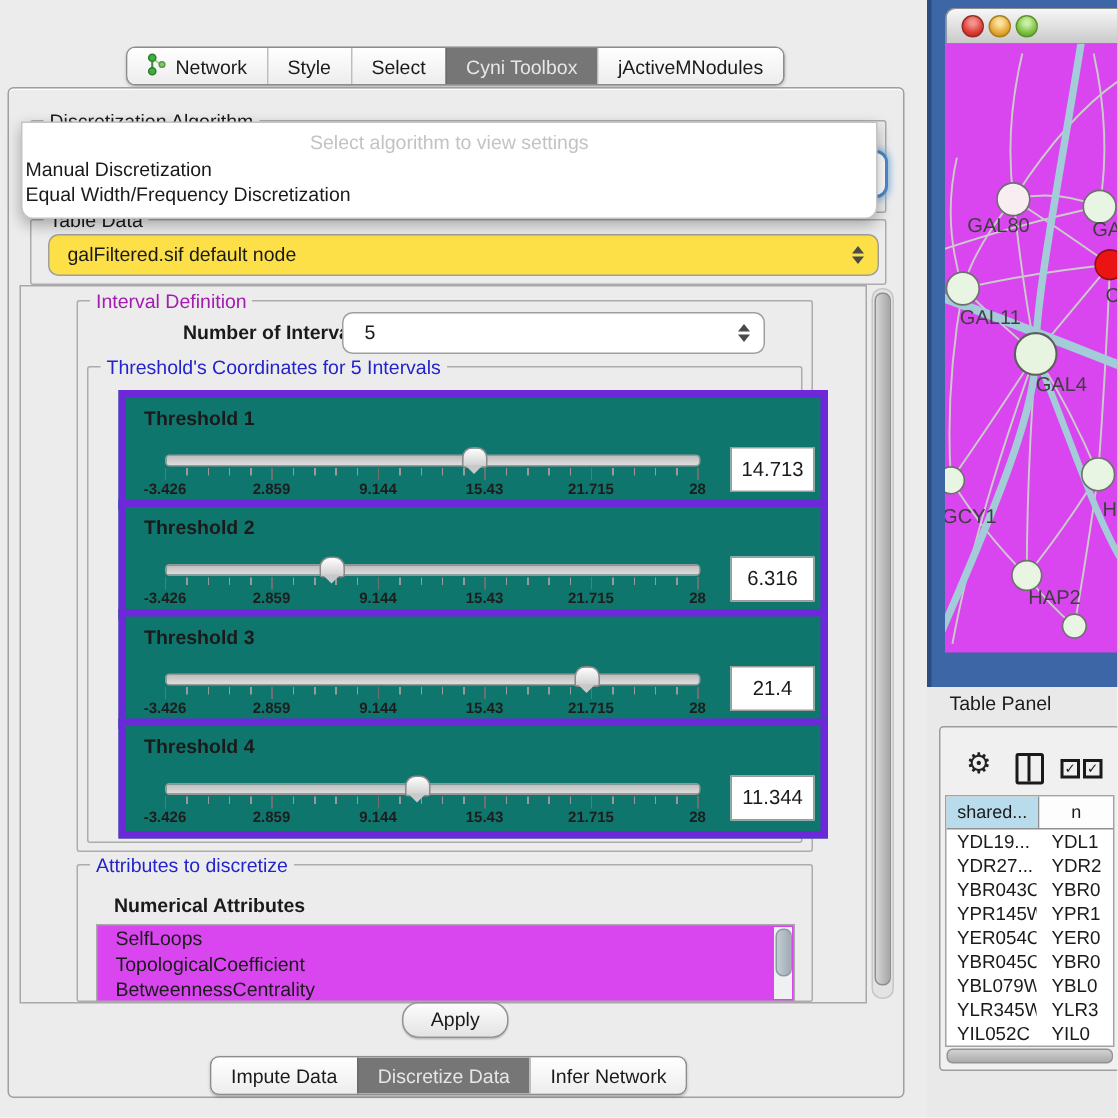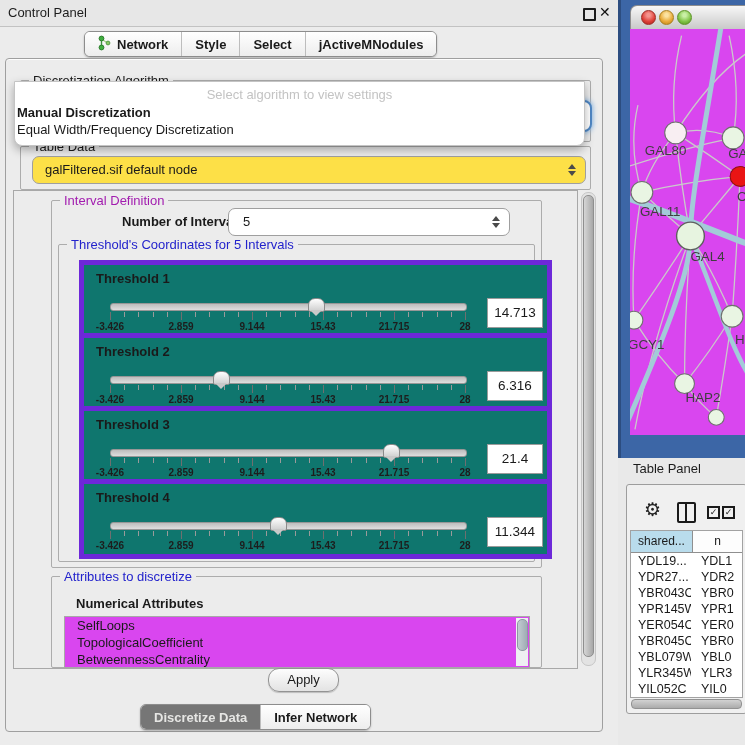--- a/index.html
+++ b/index.html
@@ -10,21 +10,21 @@
 
   
   .titlebar{left:0;top:0;width:618px;height:26px;background:#e7e7e7;border-bottom:1px solid #c2c2c2;}
   .titlebar .t{position:absolute;left:8px;top:5px;font-size:13px;color:#1c1c1c;}
   .float-ic{position:absolute;left:583px;top:8px;width:9px;height:9px;border:2px solid #1c1c1c;border-radius:1px;}
   .close-ic{position:absolute;left:599px;top:4px;font-size:14px;font-weight:bold;color:#111;}
 
   
   .seg{display:flex;height:24px;border:1px solid #8d8d8d;border-radius:6px;overflow:hidden;
        background:#fff;box-shadow:0 1px 2px rgba(0,0,0,.25);}
-  .seg .it{display:flex;align-items:center;padding:0 13px;font-size:13px;font-weight:bold;
+  .seg .it{display:flex;align-items:center;padding:0 13px;font-size:13px;font-weight:normal;
            background:linear-gradient(#ffffff,#ededed);border-left:1px solid #bdbdbd;white-space:nowrap;}
   .seg .it:first-child{border-left:none;}
   .seg .it.sel{background:#767676;color:#e6e6e4;border-left-color:#6a6a6a;}
   .toptabs{left:84px;top:31px;}
   .bottabs{left:140px;top:704px;}
   .net-ic{margin-right:6px;}
 
   .outer-panel{left:5px;top:58px;width:596px;height:672px;border:1px solid #9f9f9f;border-radius:4px;
                box-shadow:inset 0 1px 0 #fdfdfd;}
 
@@ -39,21 +39,21 @@
               border-radius:8px;box-shadow:0 0 5px 1px #8db8e2;}
   .combo-arrows{position:absolute;right:9px;top:50%;transform:translateY(-50%);display:flex;flex-direction:column;gap:2px;}
   .combo-arrows i{display:block;width:0;height:0;border-left:4px solid transparent;border-right:4px solid transparent;}
   .combo-arrows i.u{border-bottom:5px solid #4a4a4a;}
   .combo-arrows i.d{border-top:5px solid #4a4a4a;}
 
   .popup{left:14px;top:81px;width:569px;height:63px;background:#fff;border:1px solid #c4c4c4;
          border-radius:0 0 8px 8px;box-shadow:0 4px 10px rgba(0,0,0,.30);z-index:30;}
   .popup .hint{position:absolute;top:5px;left:0;width:100%;text-align:center;color:#c3c3c3;font-size:13px;}
   .popup .opt{position:absolute;left:2px;font-size:13px;white-space:nowrap;}
-  .popup .opt.b{top:23px;font-weight:bold;}
+  .popup .opt.b{top:23px;font-weight:normal;}
   .popup .opt.n{top:40px;}
 
   .td-group{left:20px;top:146px;width:569px;height:42px;}
   .td-combo{left:32px;top:156px;width:552px;height:26px;background:#fde047;border:1px solid #9f9f9f;border-radius:7px;}
   .td-combo .v{position:absolute;left:12px;top:5px;font-size:13px;}
 
   .scrollpanel{left:13px;top:190px;width:563px;height:477px;border:1px solid #a8a8a8;background:#ececec;}
   .vsb{left:581px;top:192px;width:13px;height:472px;background:#e3e3e3;border:1px solid #c6c6c6;border-radius:7px;}
   .vsb .thumb{position:absolute;left:1px;top:2px;width:9px;height:460px;border-radius:5px;
               background:linear-gradient(90deg,#d6d6d6,#a7a7a7);border:1px solid #8f8f8f;}
@@ -122,45 +122,43 @@
   .hsb{left:631px;top:699px;width:109px;height:8px;border-radius:4px;
        background:linear-gradient(#d2d2d2,#ababab);border:1px solid #929292;}
 
   svg text{font-family:"Liberation Sans","DejaVu Sans",sans-serif;}
 </style>
 </head>
 <body>
 
 <div id="root">
 
-  <div class="abs titlebar">
-    <span class="t">Control Panel</span>
-    <span class="float-ic"></span>
-    <span class="close-ic">✕</span>
-  </div>
 
   <div class="abs toptabs seg">
     <div class="it">
       <span class="net-ic">
         <svg width="13" height="16" viewBox="0 0 13 16">
           <line x1="3.5" y1="4" x2="3.5" y2="12" stroke="#3f8f3f" stroke-width="1.4"></line>
           <line x1="3.5" y1="4" x2="9.5" y2="8" stroke="#9fcf7f" stroke-width="1.2"></line>
           <circle cx="3.5" cy="3.5" r="2.4" fill="#3fae3f" stroke="#2c7d2c"></circle>
           <circle cx="3.5" cy="12.5" r="2.4" fill="#3fae3f" stroke="#2c7d2c"></circle>
           <circle cx="10" cy="8" r="1.9" fill="#86c95e" stroke="#55994a"></circle>
         </svg>
       </span>
       <span>Network</span>
     </div>
     <div class="it">
         <span>Style</span>
       </div>
     <div class="it">
         <span>Select</span>
       </div>
+    <div class="it sel">
+        <span>Cyni Toolbox</span>
+      </div>
     <div class="it">
         <span>jActiveMNodules</span>
       </div>
   </div>
 
   <div class="abs outer-panel"></div>
 
   <div class="abs group disc-group">
     <span class="gtitle">Discretization Algorithm</span>
   </div>
@@ -283,20 +281,23 @@
         <div class="thumb"></div>
       </div>
   <div class="attr-item">SelfLoops</div>
       <div class="attr-item">TopologicalCoefficient</div>
       <div class="attr-item">BetweennessCentrality</div>
     </div>
 
   <div class="abs apply">Apply</div>
 
   <div class="abs bottabs seg">
+    <div class="it">
+        <span>Impute Data</span>
+      </div>
     <div class="it sel">
         <span>Discretize Data</span>
       </div>
     <div class="it">
         <span>Infer Network</span>
       </div>
   </div>
 
   <div class="abs desktop"></div>
   <div class="abs net-title"></div>

